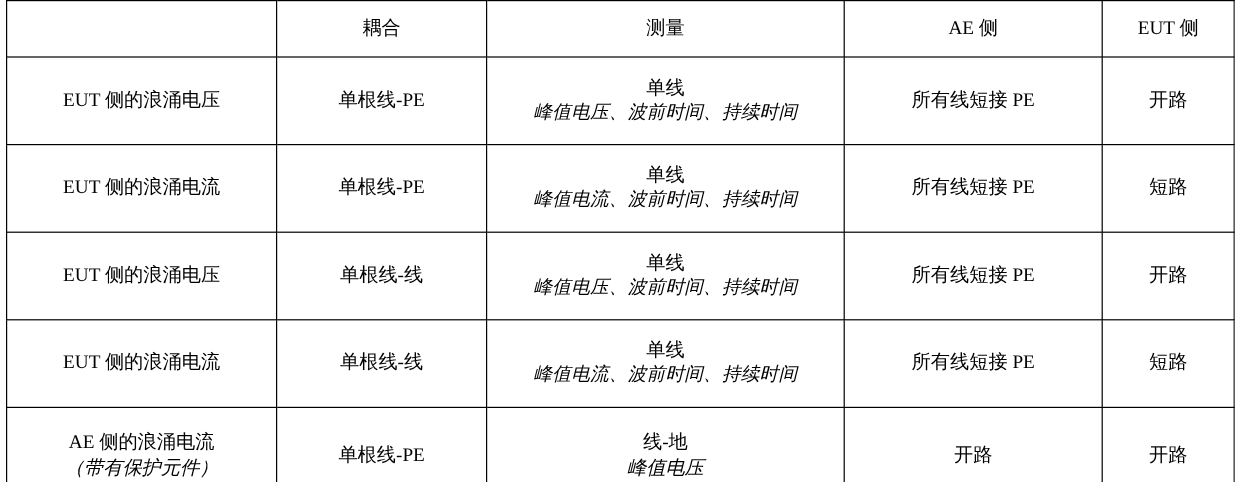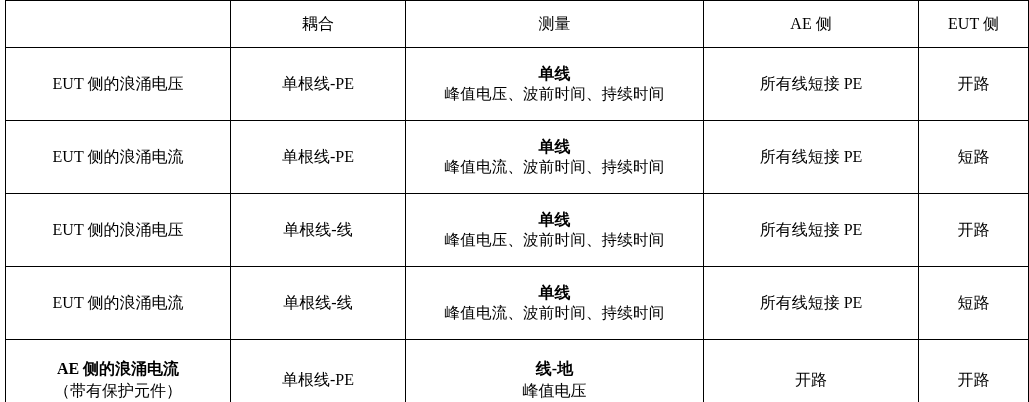--- a/index.html
+++ b/index.html
@@ -50,22 +50,22 @@
   
   tbody td {
     height: 64px;
   }
   tbody tr:last-child td {
     height: 72px;
   }
   .cell-lines {
     display: block;
   }
-  .cell-lines .line1 { display: block; font-weight: bold; }
-  .cell-lines .line2 { display: block; }
+  .cell-lines .line1 { display: block; }
+  .cell-lines .line2 { display: block; font-style: italic; }
   .measure-sub {
     font-size: 15.5px;
     letter-spacing: 0.2px;
   }
   .first-col {
     font-size: 16px;
   }
   .two-line-first {
     line-height: 1.5;
   }

